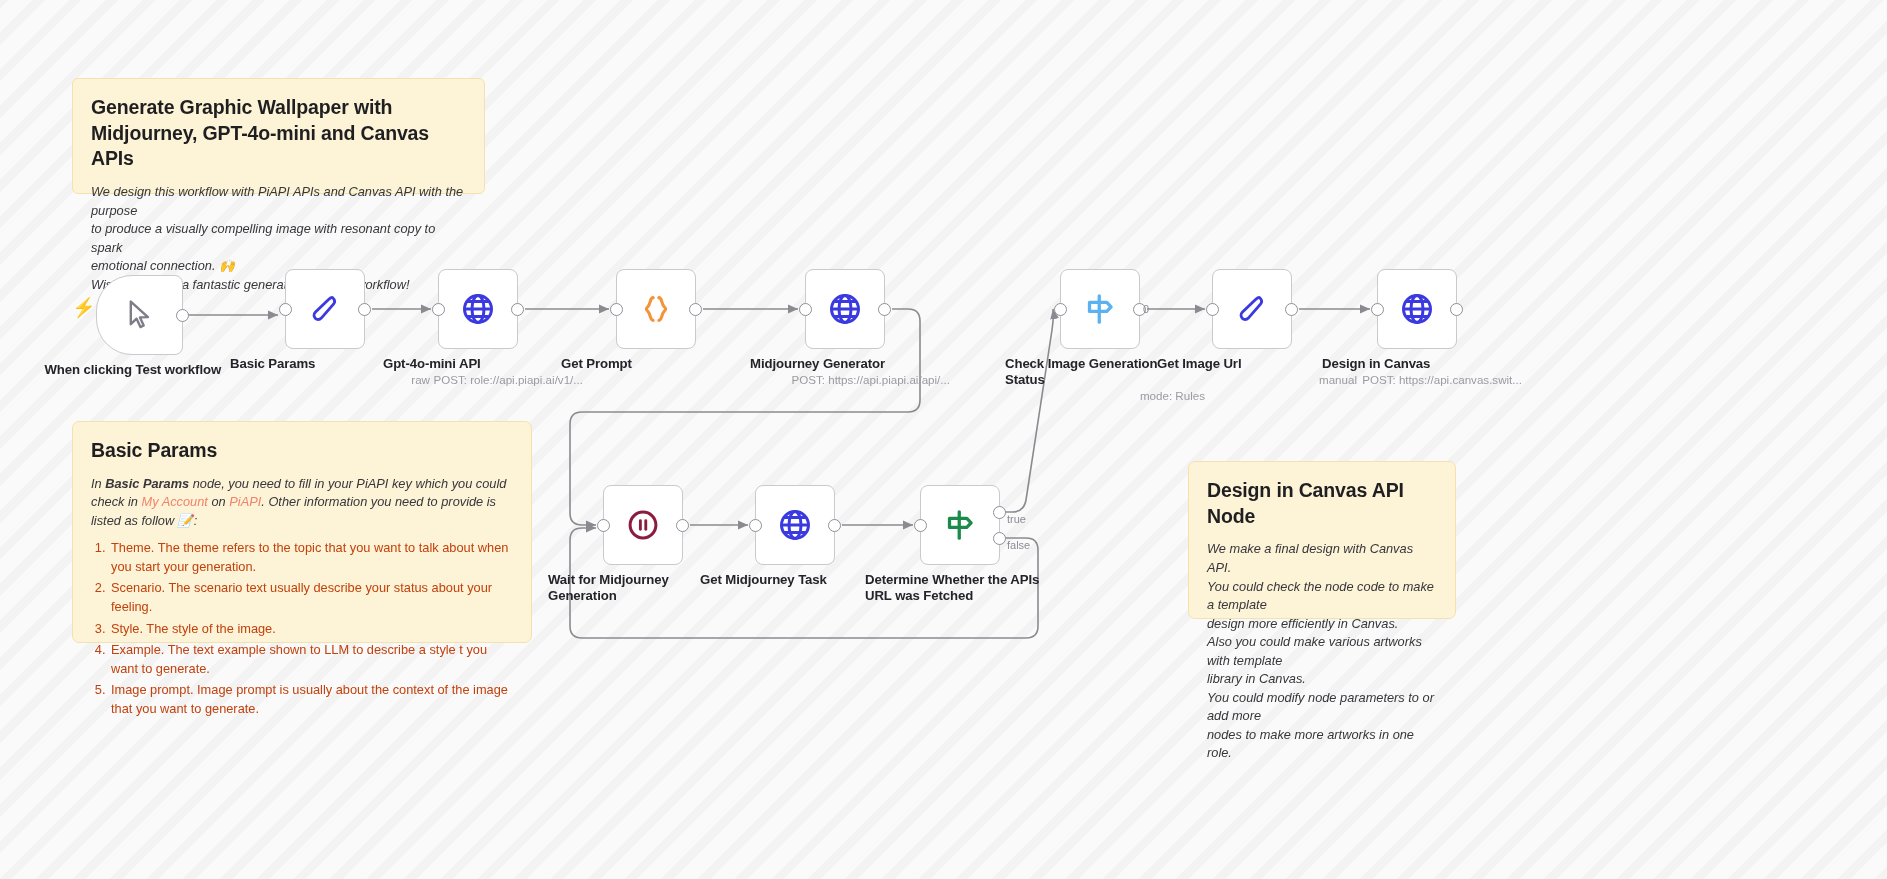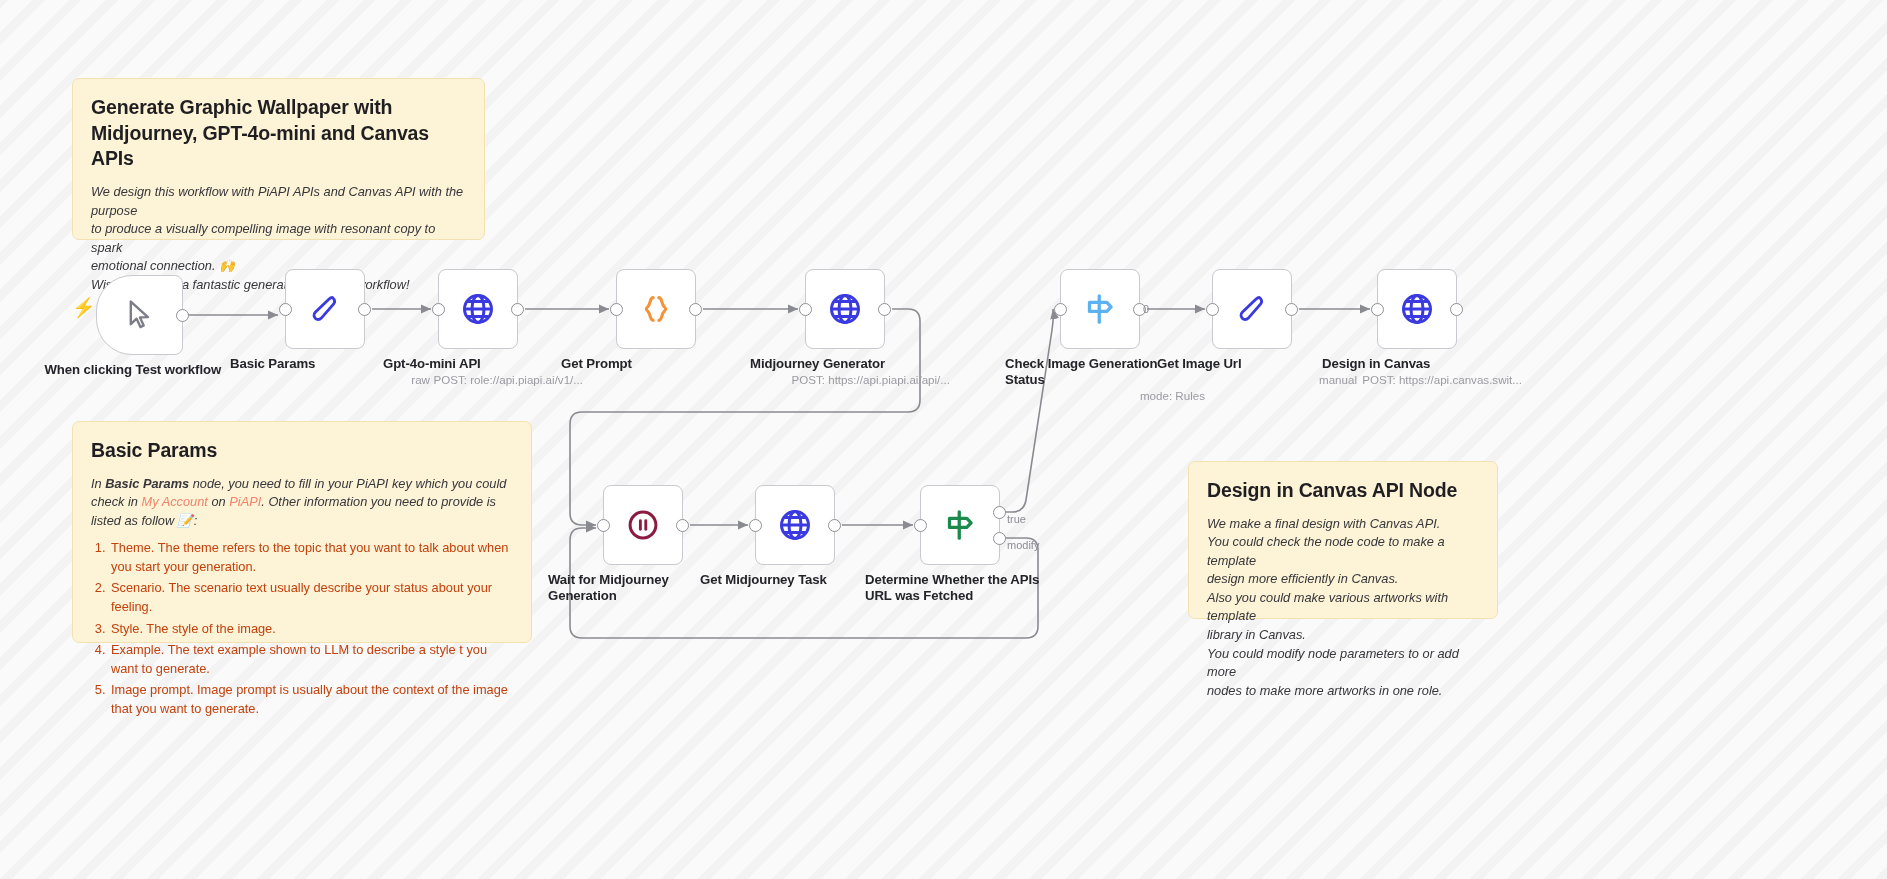--- a/index.html
+++ b/index.html
@@ -172,21 +172,21 @@
       <path d="M 1000 538 L 1026 538 Q 1038 538 1038 550 L 1038 626
                Q 1038 638 1026 638 L 582 638 Q 570 638 570 626
                L 570 540 Q 570 528 582 528 L 596 528" marker-end="url(#arw)"></path>
 
       <path d="M 1147 309 L 1205 309" marker-end="url(#arw)"></path>
 
       <path d="M 1299 309 L 1370 309" marker-end="url(#arw)"></path>
     </g>
   </svg>
 
-  <div class="sticky" style="left:72px; top:78px; width:413px; height:162px;">
+  <div class="sticky" style="left:72px; top:78px; width:413px; height:116px;border-radius:6px;">
     <h2 class="big">Generate Graphic Wallpaper with Midjourney, GPT-4o-mini and Canvas APIs</h2>
     <p>
       <span>We design this workflow with PiAPI APIs and Canvas API with the purpose</span><br>
       <span>to produce a visually compelling image with resonant copy to spark</span><br>
       <span>emotional connection. 🙌</span><br>
       <span>Wish you make a fantastic generation with our workflow!</span>
     </p>
   </div>
 
   <div class="sticky" style="left:72px; top:421px; width:460px; height:222px;">
@@ -196,21 +196,21 @@
     </p>
     <ol>
       <li>Theme. The theme refers to the topic that you want to talk about when you start your generation.</li>
       <li>Scenario. The scenario text usually describe your status about your feeling.</li>
       <li>Style. The style of the image.</li>
       <li>Example. The text example shown to LLM to describe a style t you want to generate.</li>
       <li>Image prompt. Image prompt is usually about the context of the image that you want to generate.</li>
     </ol>
   </div>
 
-  <div class="sticky" style="left:1188px; top:461px; width:310px; height:158px;">
+  <div class="sticky" style="left:1188px; top:461px; width:268px; height:158px;">
     <h2>Design in Canvas API Node</h2>
     <p>
       <span>We make a final design with Canvas API.</span><br>
       <span>You could check the node code to make a template</span><br>
       <span>design more efficiently in Canvas.</span><br>
       <span>Also you could make various artworks with template</span><br>
       <span>library in Canvas.</span><br>
       <span>You could modify node parameters to or add more</span><br>
       <span>nodes to make more artworks in one role.</span>
     </p>
@@ -358,17 +358,17 @@
     <span>
       <svg class="icon" width="36" height="36" viewBox="0 0 24 24">
         <path d="M11.5 3.2 V20.8" stroke="#1b8a4b" stroke-width="2.2" stroke-linecap="round"></path>
         <path d="M5 7.6 H16.5 L19.4 10.6 L16.5 13.6 H5 Z" fill="none" stroke="#1b8a4b" stroke-width="2.2" stroke-linejoin="round"></path>
       </svg>
     </span>
     <span class="dot in"></span>
     <span class="dot o-true"></span>
     <span class="dot o-false"></span>
     <span class="port-label" style="left:86px; top:27px;">true</span>
-    <span class="port-label" style="left:86px; top:53px;">modify</span>
+    <span class="port-label" style="left:86px; top:53px;">false</span>
     <div class="node-label">Determine Whether the APIs URL was Fetched</div>
   </div>
 
 </div>
 
 </body></html>

